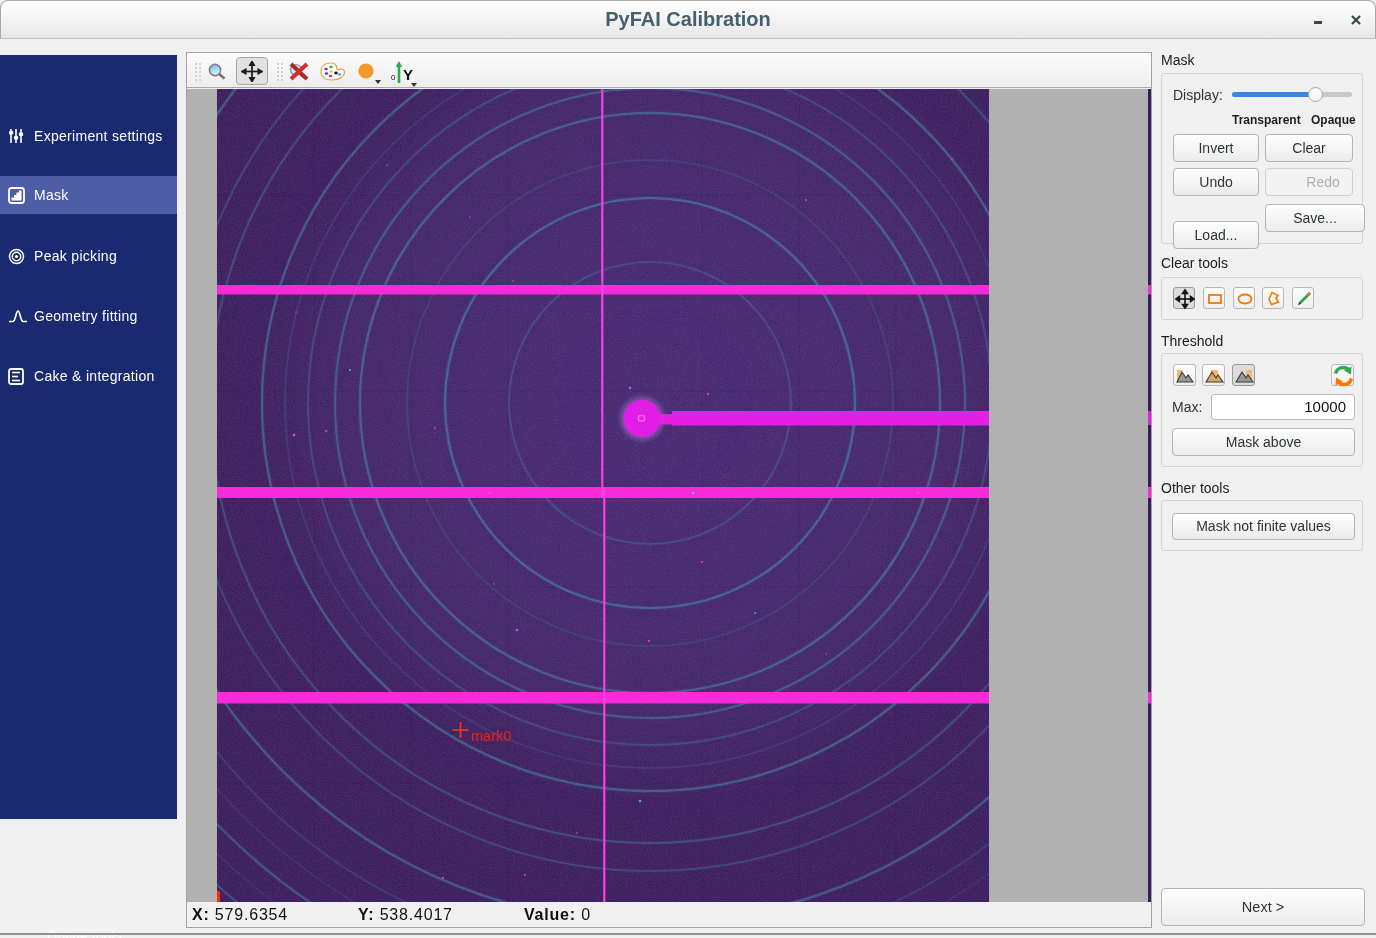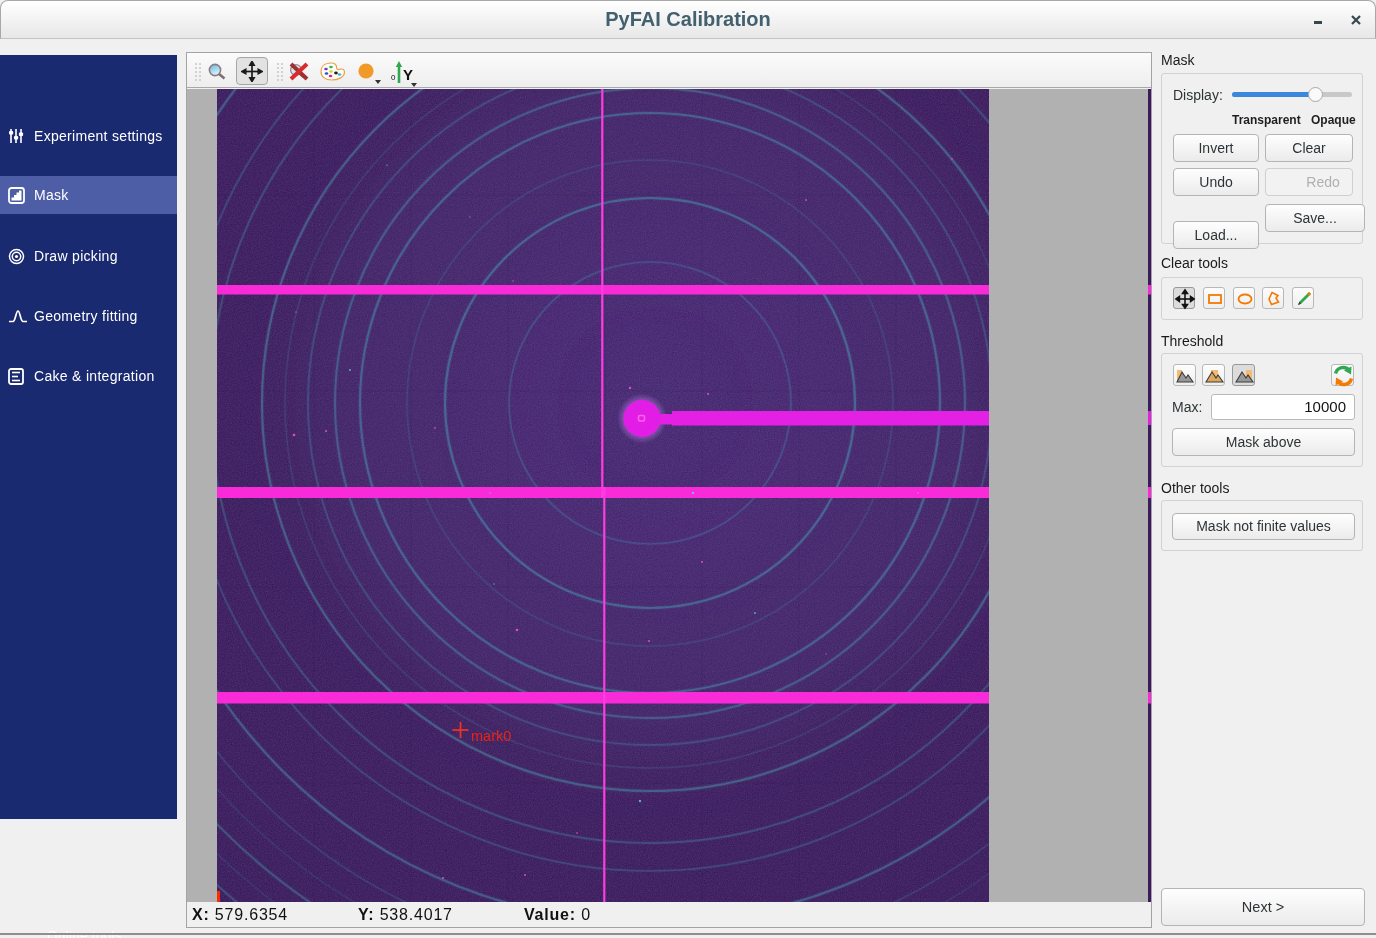--- a/index.html
+++ b/index.html
@@ -79,21 +79,21 @@
         <path d="M3.5 13.5 L3.5 10.5 L6 10.5 L6 8 L8.5 8 L8.5 5.5 L11 5.5 L11 3.5 L13.5 3.5 L13.5 13.5 Z" fill="#fff"></path>
       </svg>
       <div class="lbl">Mask</div>
     </div>
     <div class="nav" style="top:181px">
       <svg width="17" height="17" viewBox="0 0 17 17">
         <circle cx="8.5" cy="8.5" r="7" fill="none" stroke="#fff" stroke-width="1.5"></circle>
         <circle cx="8.5" cy="8.5" r="4.2" fill="none" stroke="#fff" stroke-width="1.5"></circle>
         <circle cx="8.5" cy="8.5" r="1.6" fill="#fff"></circle>
       </svg>
-      <div class="lbl">Draw picking</div>
+      <div class="lbl">Peak picking</div>
     </div>
     <div class="nav" style="top:241px">
       <svg width="20" height="16" viewBox="0 0 20 16">
         <path d="M1 13.5 L5 13.5 C7.5 13.5 8 3 10 3 C12 3 12.5 13.5 15 13.5 L19 13.5" fill="none" stroke="#fff" stroke-width="1.7"></path>
       </svg>
       <div class="lbl">Geometry fitting</div>
     </div>
     <div class="nav" style="top:301px">
       <svg width="16" height="17" viewBox="0 0 16 17">
         <rect x="1" y="1" width="14" height="15" rx="2" fill="none" stroke="#fff" stroke-width="1.8"></rect>

